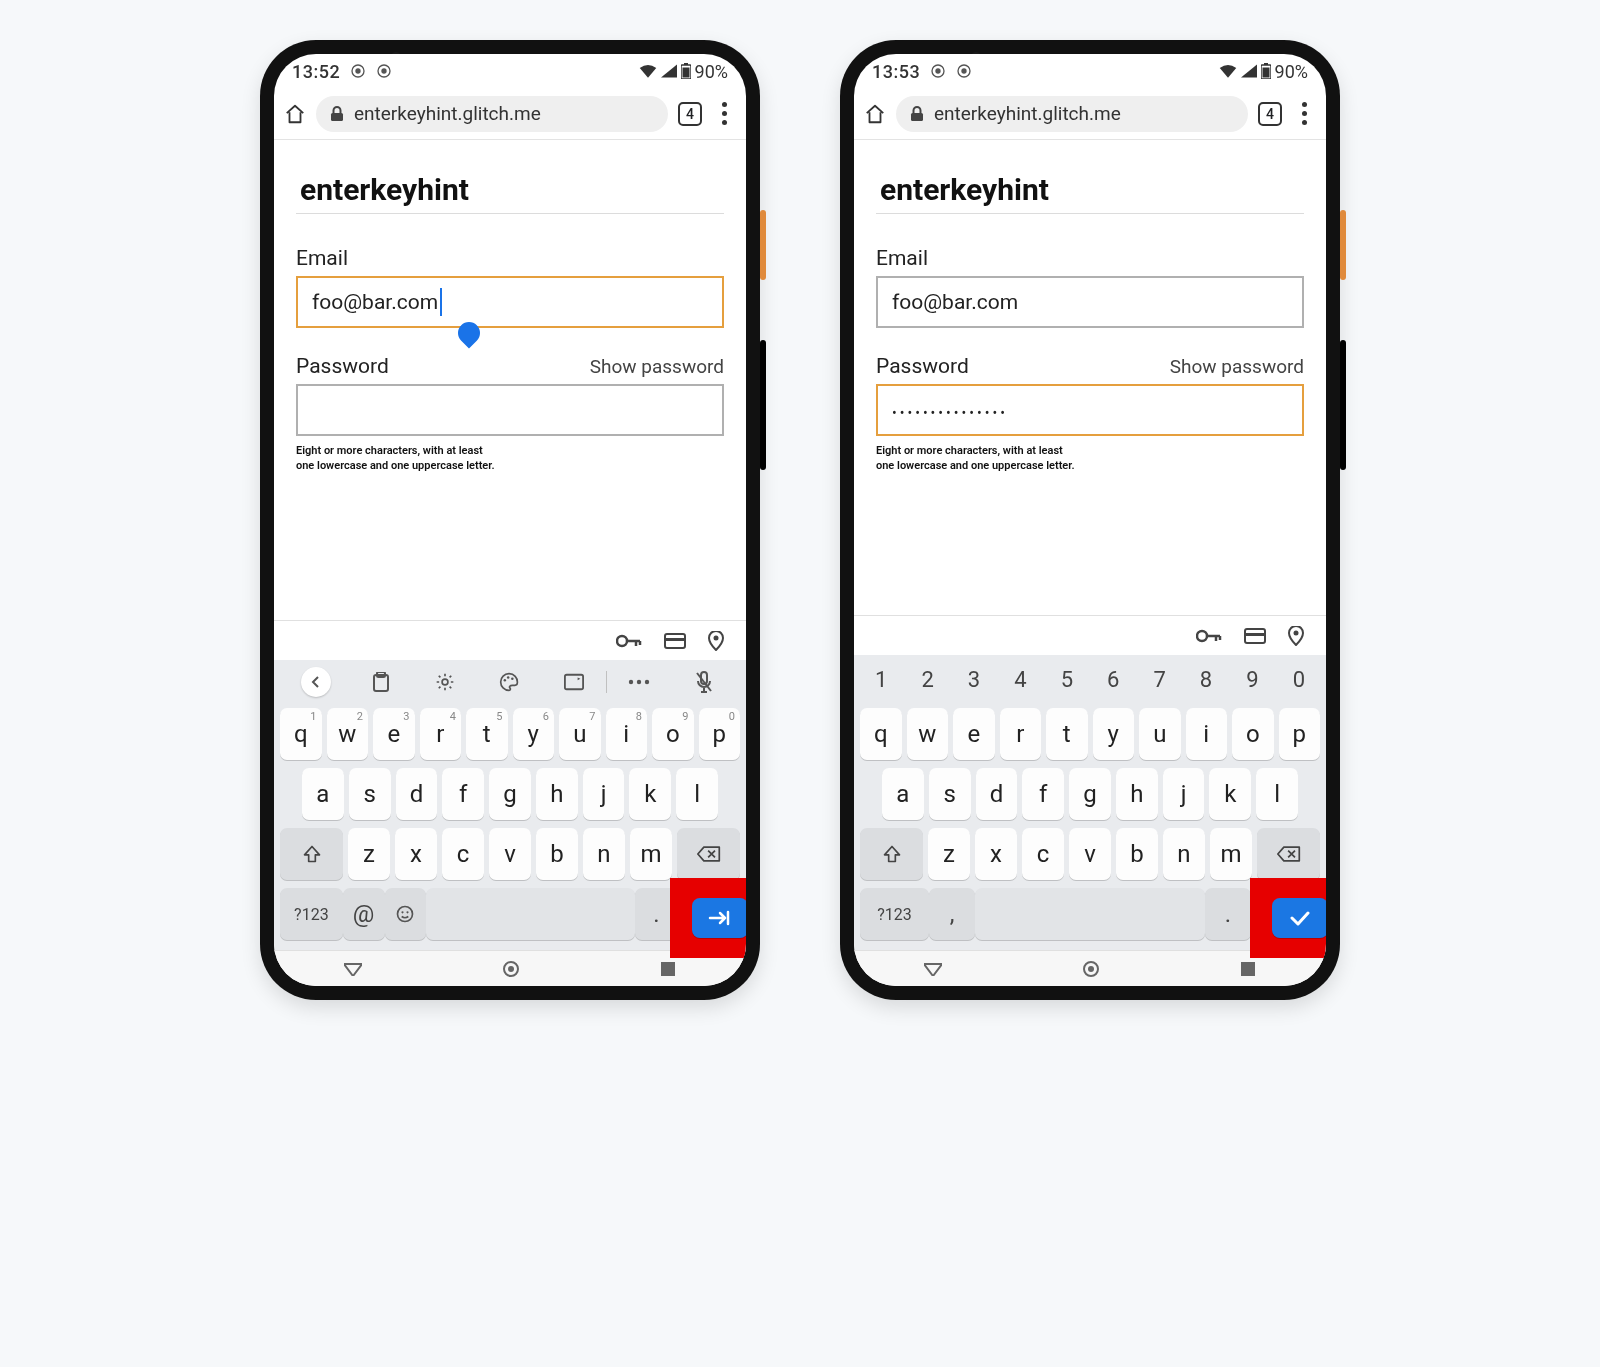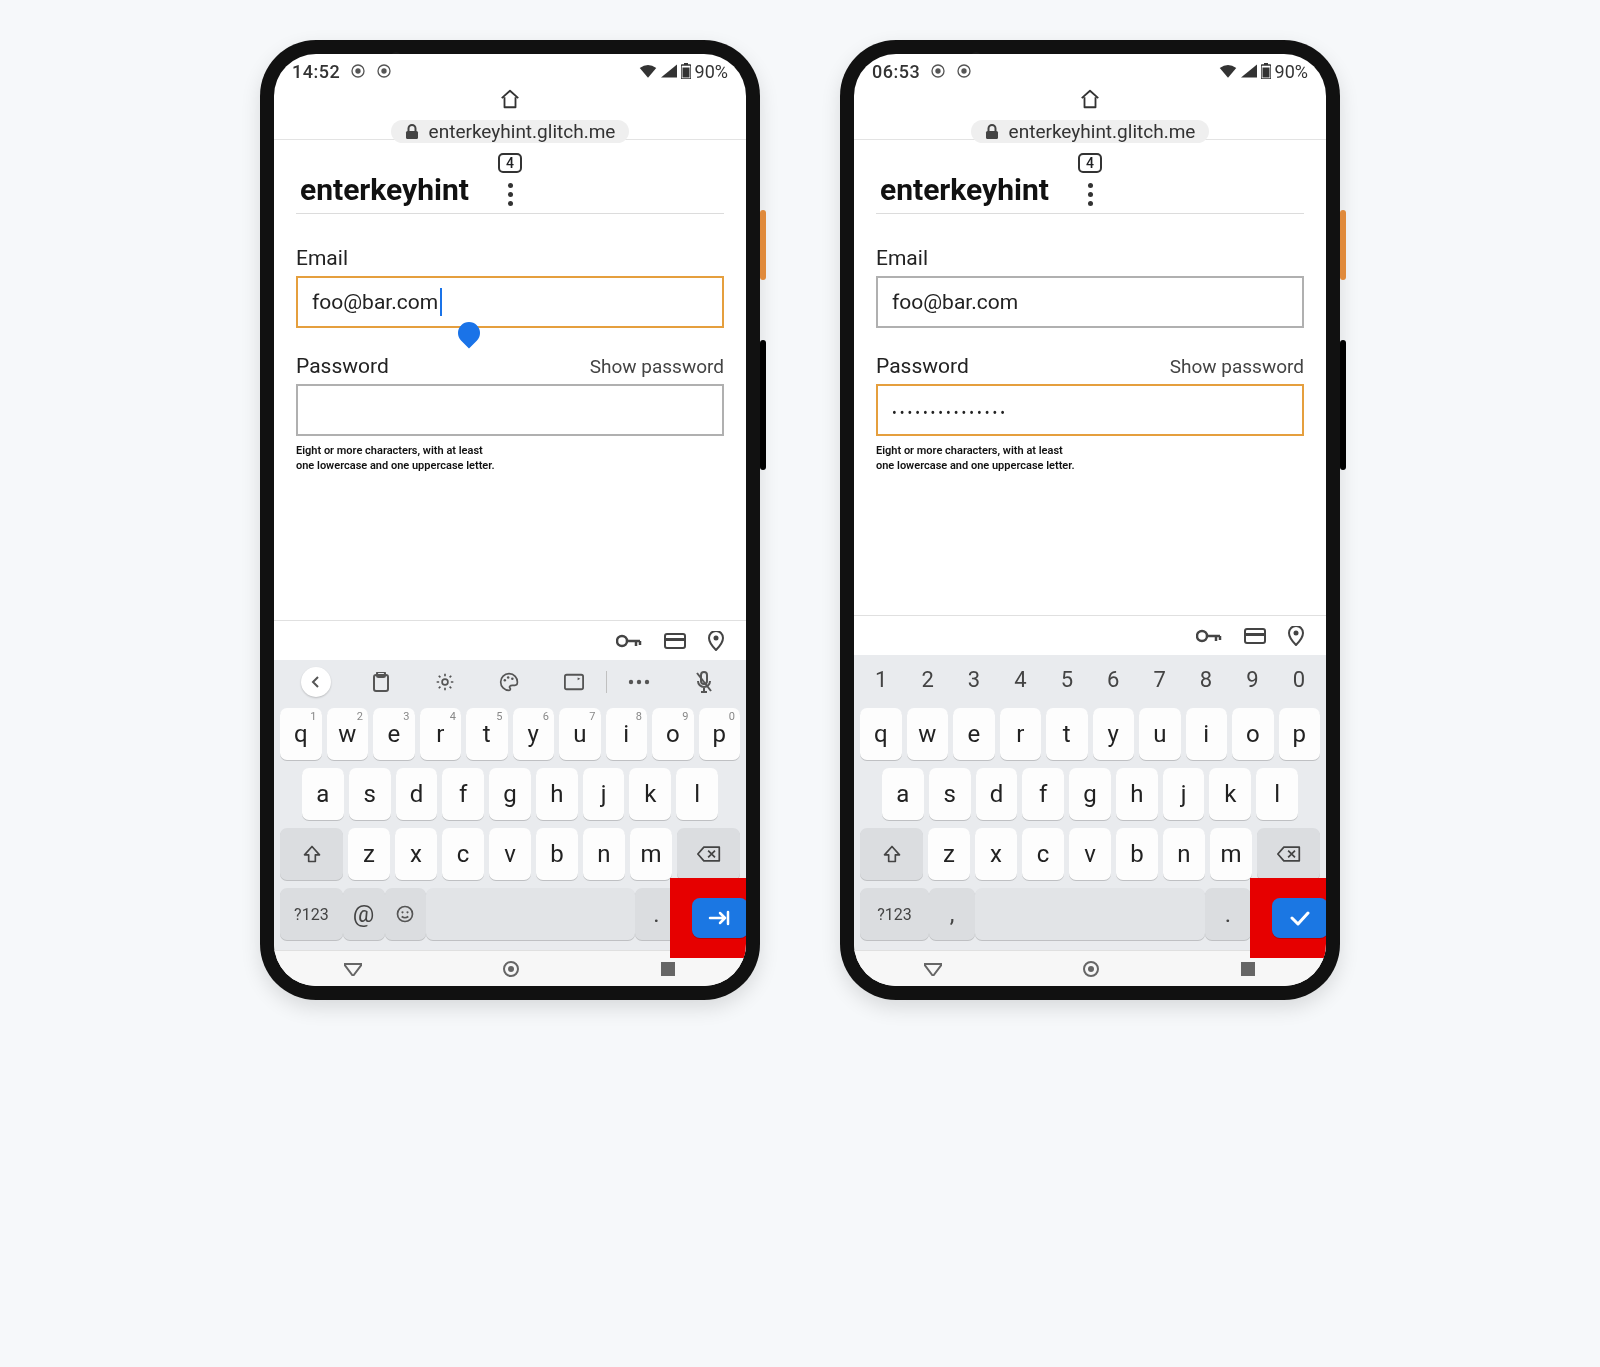--- a/index.html
+++ b/index.html
@@ -92,21 +92,20 @@
   svg{display:block;}
 
   
   .chrome-bar{
     height:52px;
     display:flex;
     align-items:center;
     gap:10px;
     padding:0 10px;
     border-bottom:1px solid #e3e3e3;
-    flex-direction:column;
   }
   .omnibox{
     flex:1;
     background:var(--omni-bg);
     border-radius:26px;
     height:36px;
     display:flex;
     align-items:center;
     padding:0 14px;
     gap:10px;
@@ -283,21 +282,21 @@
 <div class="phone">
   <div class="side-orange" style="right:-6px;top:170px;width:6px;height:70px;"></div>
   <div class="side-btn" style="right:-6px;top:300px;width:6px;height:130px;"></div>
   <div class="speaker"></div>
   <div class="camdot"></div>
 
   <div class="screen">
 
     <div class="statusbar">
       <div class="sb-left">
-        <span class="sb-clock">14:52</span>
+        <span class="sb-clock">13:52</span>
         <span class="ico">
           <svg width="16" height="16" viewBox="0 0 24 24">
               <circle cx="12" cy="12" r="9" fill="none" stroke="#555" stroke-width="2"></circle>
               <circle cx="12" cy="12" r="4" fill="#555"></circle>
             </svg>
         </span>
         <span class="ico">
           <svg width="16" height="16" viewBox="0 0 24 24">
               <circle cx="12" cy="12" r="9" fill="none" stroke="#555" stroke-width="2"></circle>
               <circle cx="12" cy="12" r="4" fill="#555"></circle>
@@ -571,21 +570,21 @@
 
 <div class="phone">
   <div class="side-orange" style="right:-6px;top:170px;width:6px;height:70px;"></div>
   <div class="side-btn" style="right:-6px;top:300px;width:6px;height:130px;"></div>
   <div class="speaker"></div>
   <div class="camdot"></div>
 
   <div class="screen">
     <div class="statusbar">
       <div class="sb-left">
-        <span class="sb-clock">06:53</span>
+        <span class="sb-clock">13:53</span>
         <span class="ico">
           <svg width="16" height="16" viewBox="0 0 24 24">
               <circle cx="12" cy="12" r="9" fill="none" stroke="#555" stroke-width="2"></circle>
               <circle cx="12" cy="12" r="4" fill="#555"></circle>
             </svg>
         </span>
         <span class="ico">
           <svg width="16" height="16" viewBox="0 0 24 24">
               <circle cx="12" cy="12" r="9" fill="none" stroke="#555" stroke-width="2"></circle>
               <circle cx="12" cy="12" r="4" fill="#555"></circle>

